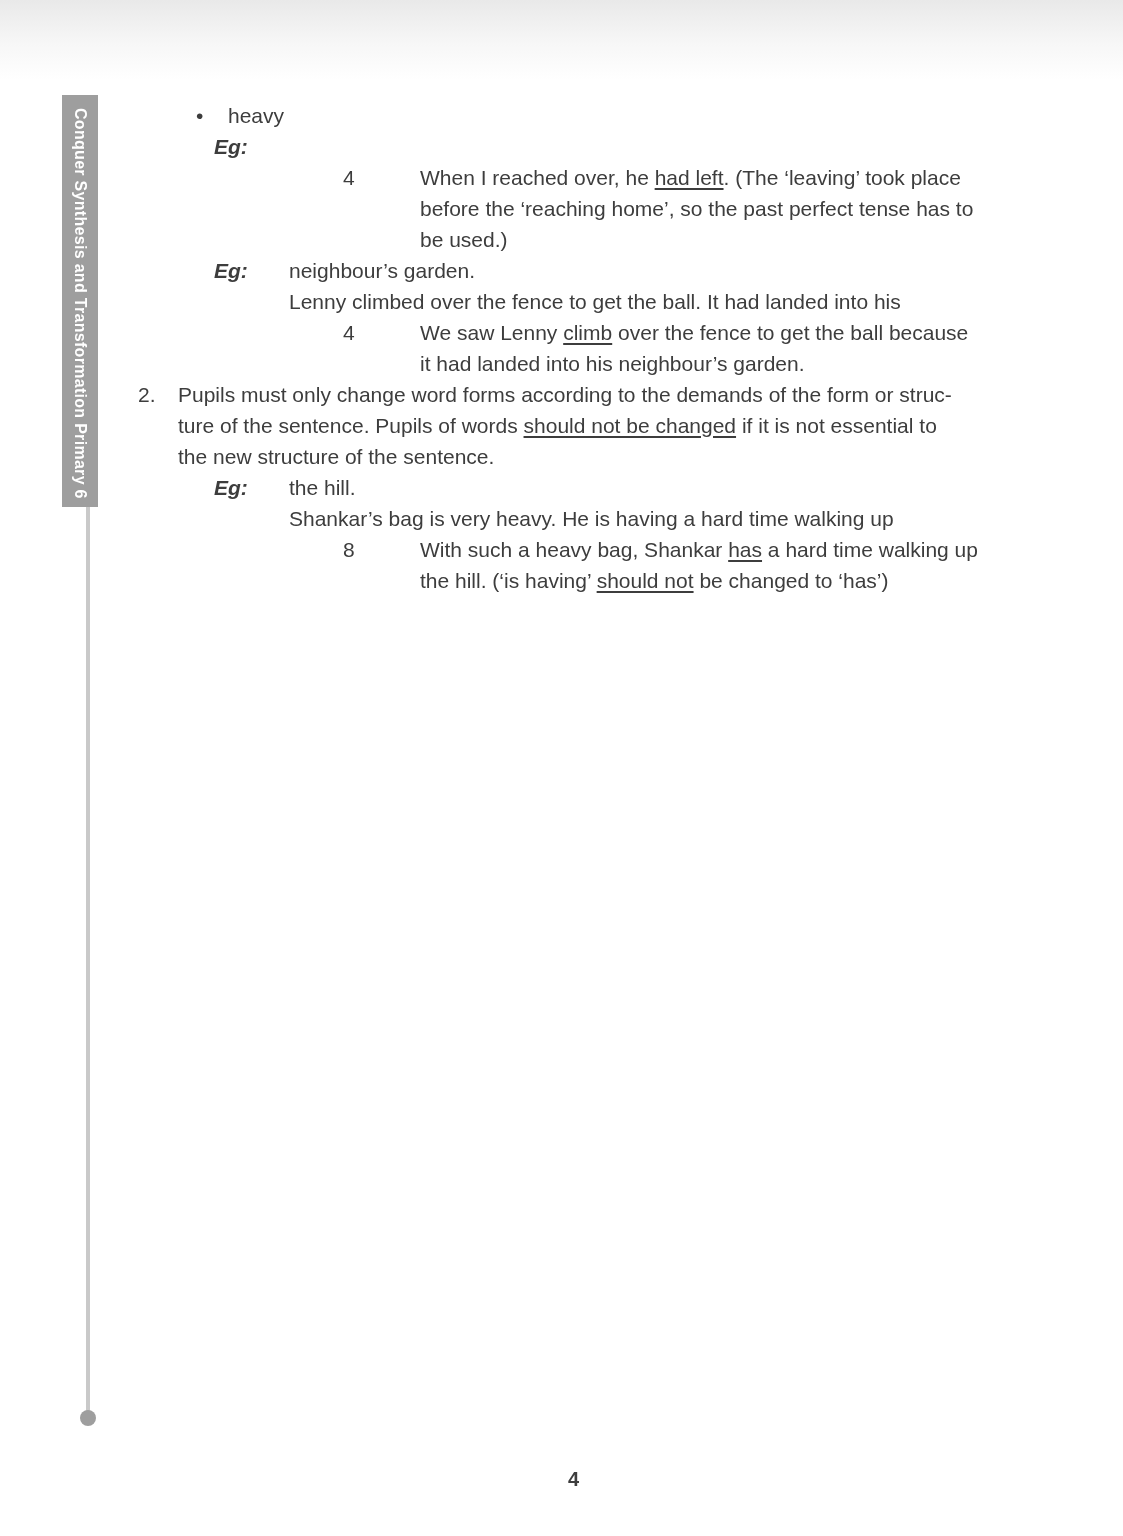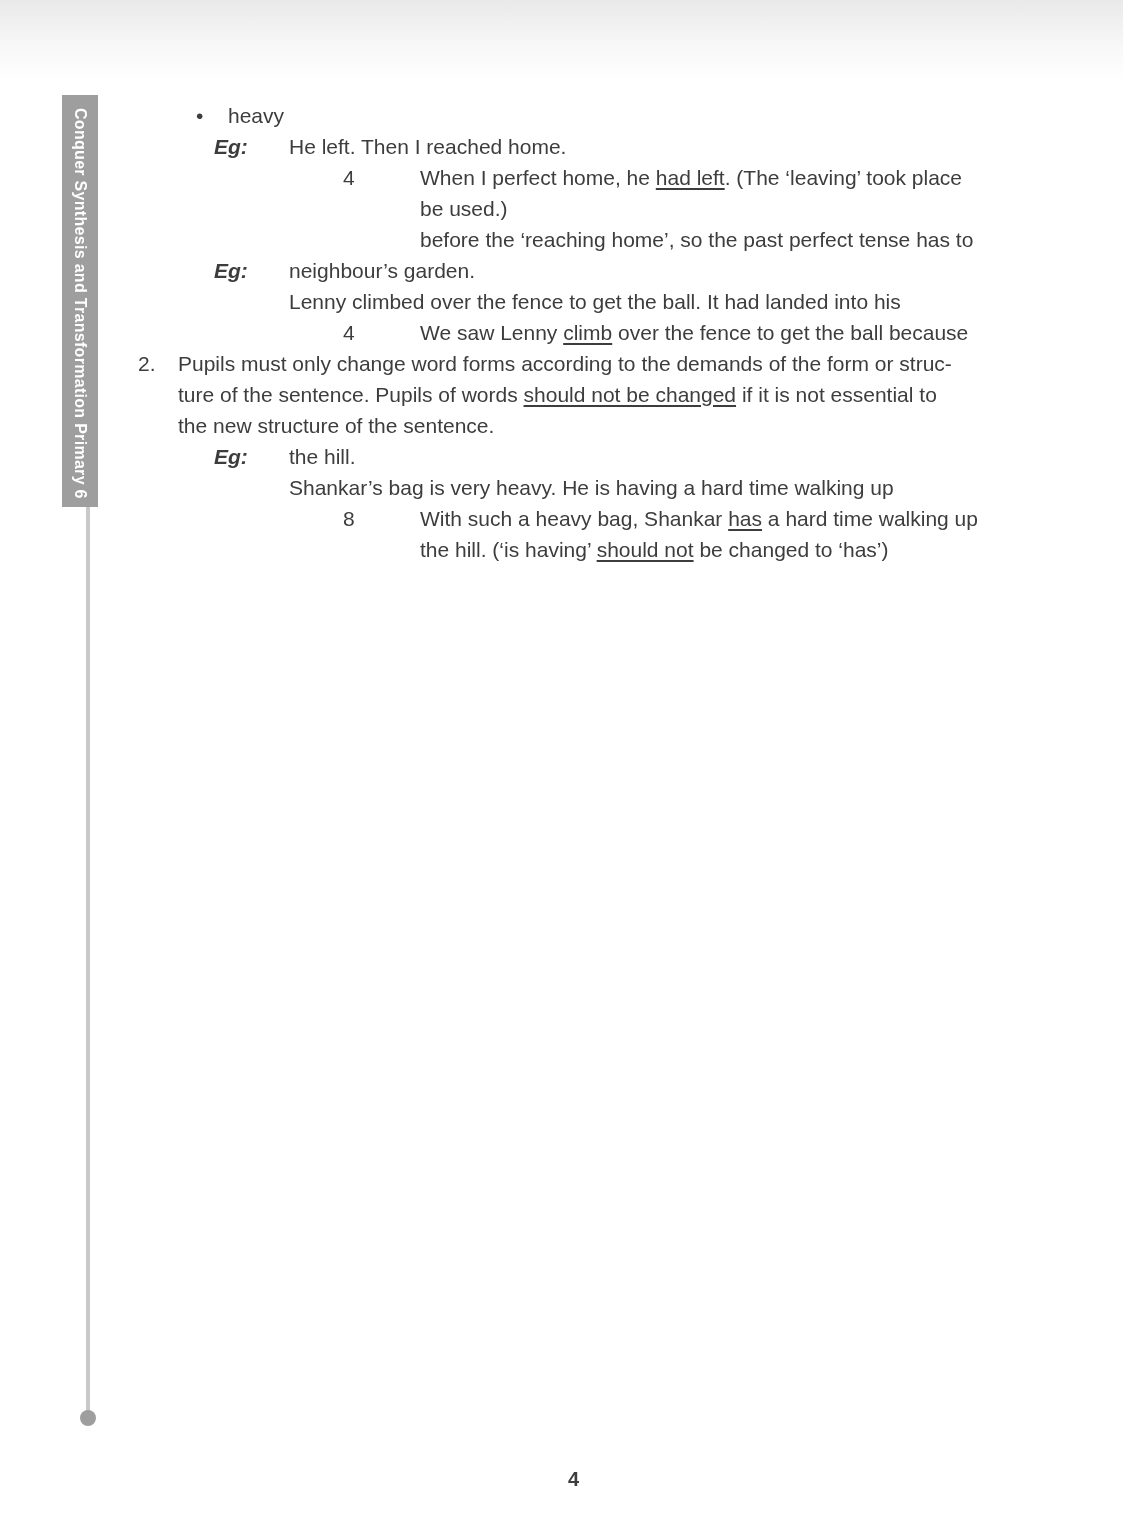--- a/index.html
+++ b/index.html
@@ -102,46 +102,44 @@
 
   <div class="content">
 
     <div class="row bullet-row">
       <span class="bullet-marker">•</span>
       <span class="bullet-text">heavy</span>
     </div>
 
     <div class="row eg-row">
       <span class="eg-label">Eg:</span>
-      <div class="text-block">
-          <div class="line"><span>He left. Then I reached home.</span></div>
-        </div>
     </div>
 
     <div class="row ans-row">
       <span class="ans-mark">4</span>
       <div class="text-block">
-          <div class="line"><span>When I perfect home, he </span><span class="u">had left</span><span>. (The ‘leaving’ took place</span></div>
+          <div class="line"><span>When I reached over, he </span><span class="u">had left</span><span>. (The ‘leaving’ took place</span></div>
+          <div class="line"><span>before the ‘reaching home’, so the past perfect tense has to</span></div>
           <div class="line"><span>be used.)</span></div>
-          <div class="line"><span>before the ‘reaching home’, so the past perfect tense has to</span></div>
         </div>
     </div>
 
     <div class="row eg-row">
       <span class="eg-label">Eg:</span>
       <div class="text-block">
           <div class="line"><span>neighbour’s garden.</span></div>
           <div class="line"><span>Lenny climbed over the fence to get the ball. It had landed into his</span></div>
         </div>
     </div>
 
     <div class="row ans-row">
       <span class="ans-mark">4</span>
       <div class="text-block">
           <div class="line"><span>We saw Lenny </span><span class="u">climb</span><span> over the fence to get the ball because</span></div>
+          <div class="line"><span>it had landed into his neighbour’s garden.</span></div>
         </div>
     </div>
 
     <div class="row item-row">
       <span class="item-num">2.</span>
       <div class="text-block">
           <div class="line"><span>Pupils must only change word forms according to the demands of the form or struc-</span></div>
           <div class="line"><span>ture of the sentence. Pupils of words </span><span class="u">should not be changed</span><span> if it is not essential to</span></div>
           <div class="line"><span>the new structure of the sentence.</span></div>
         </div>

